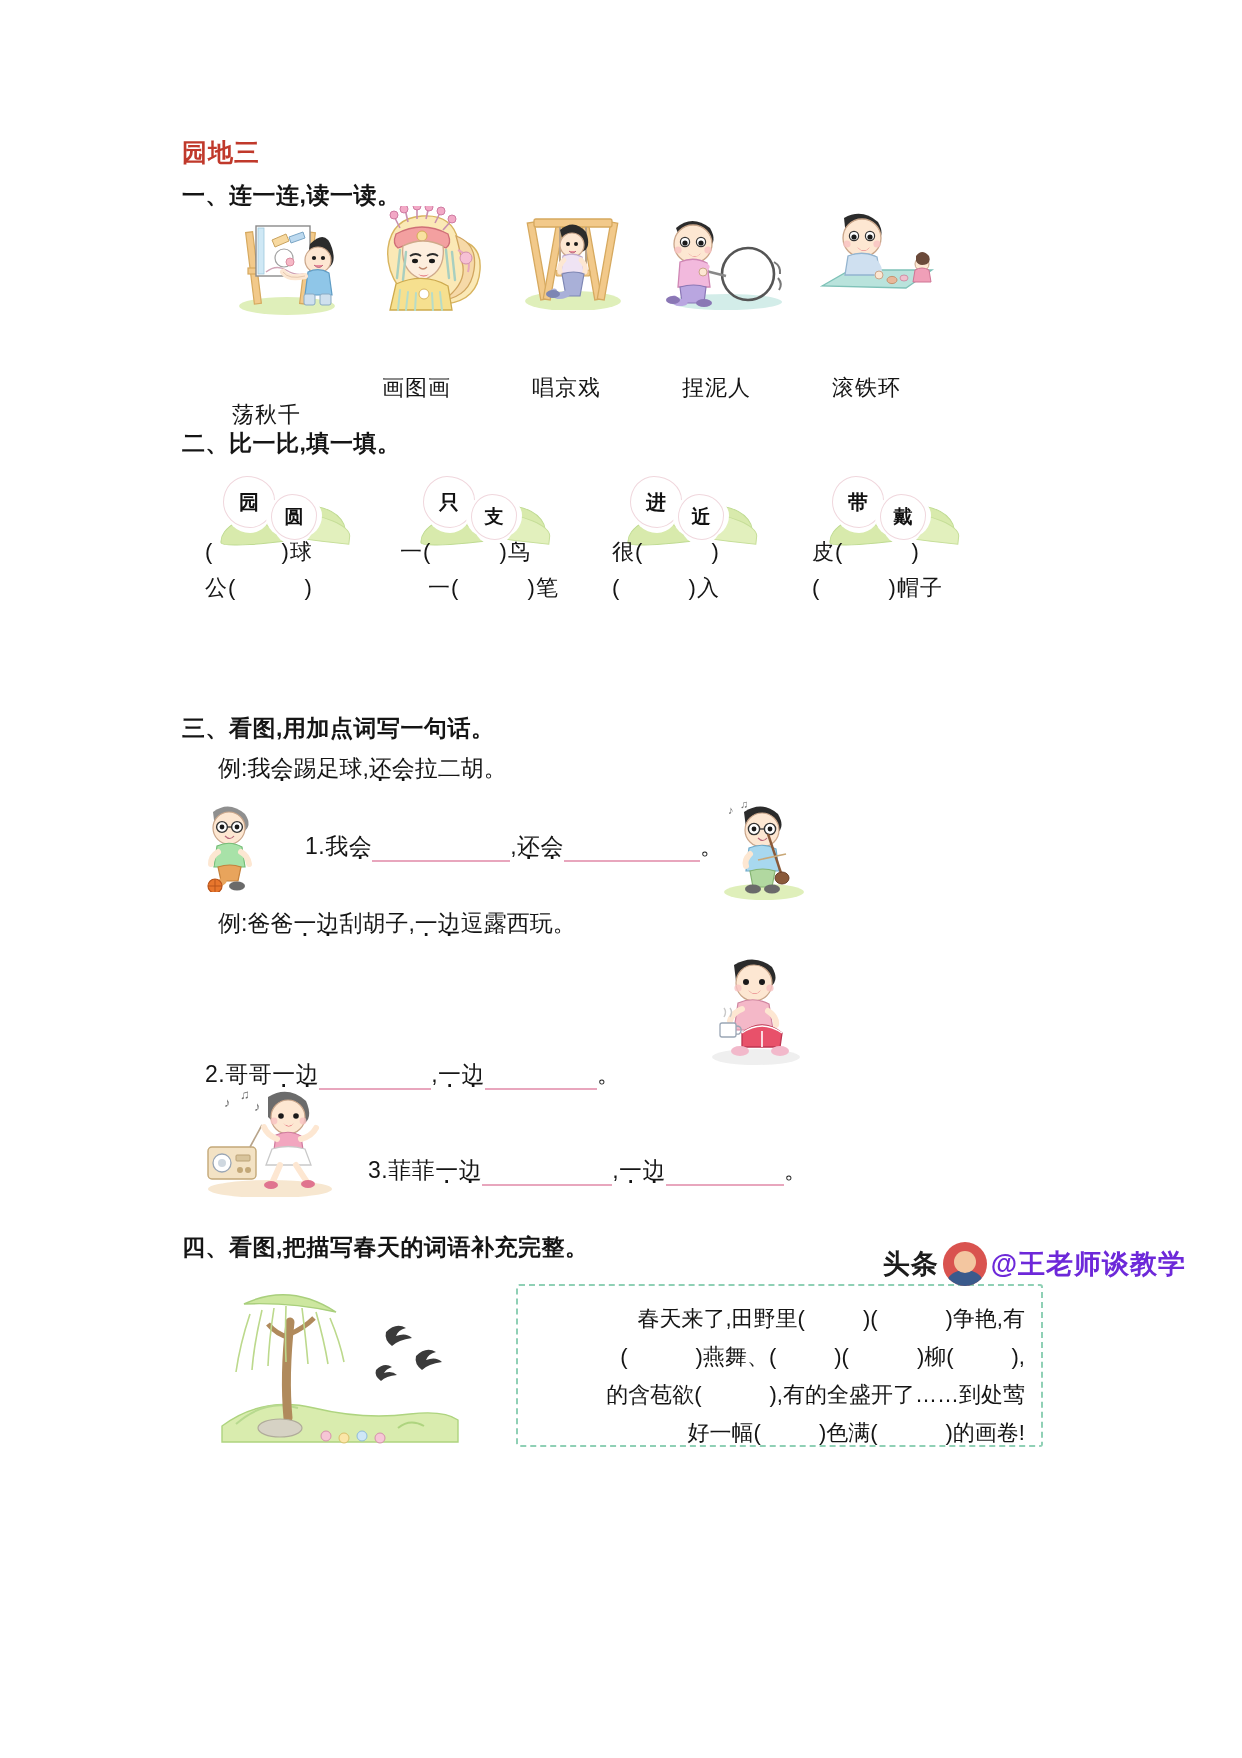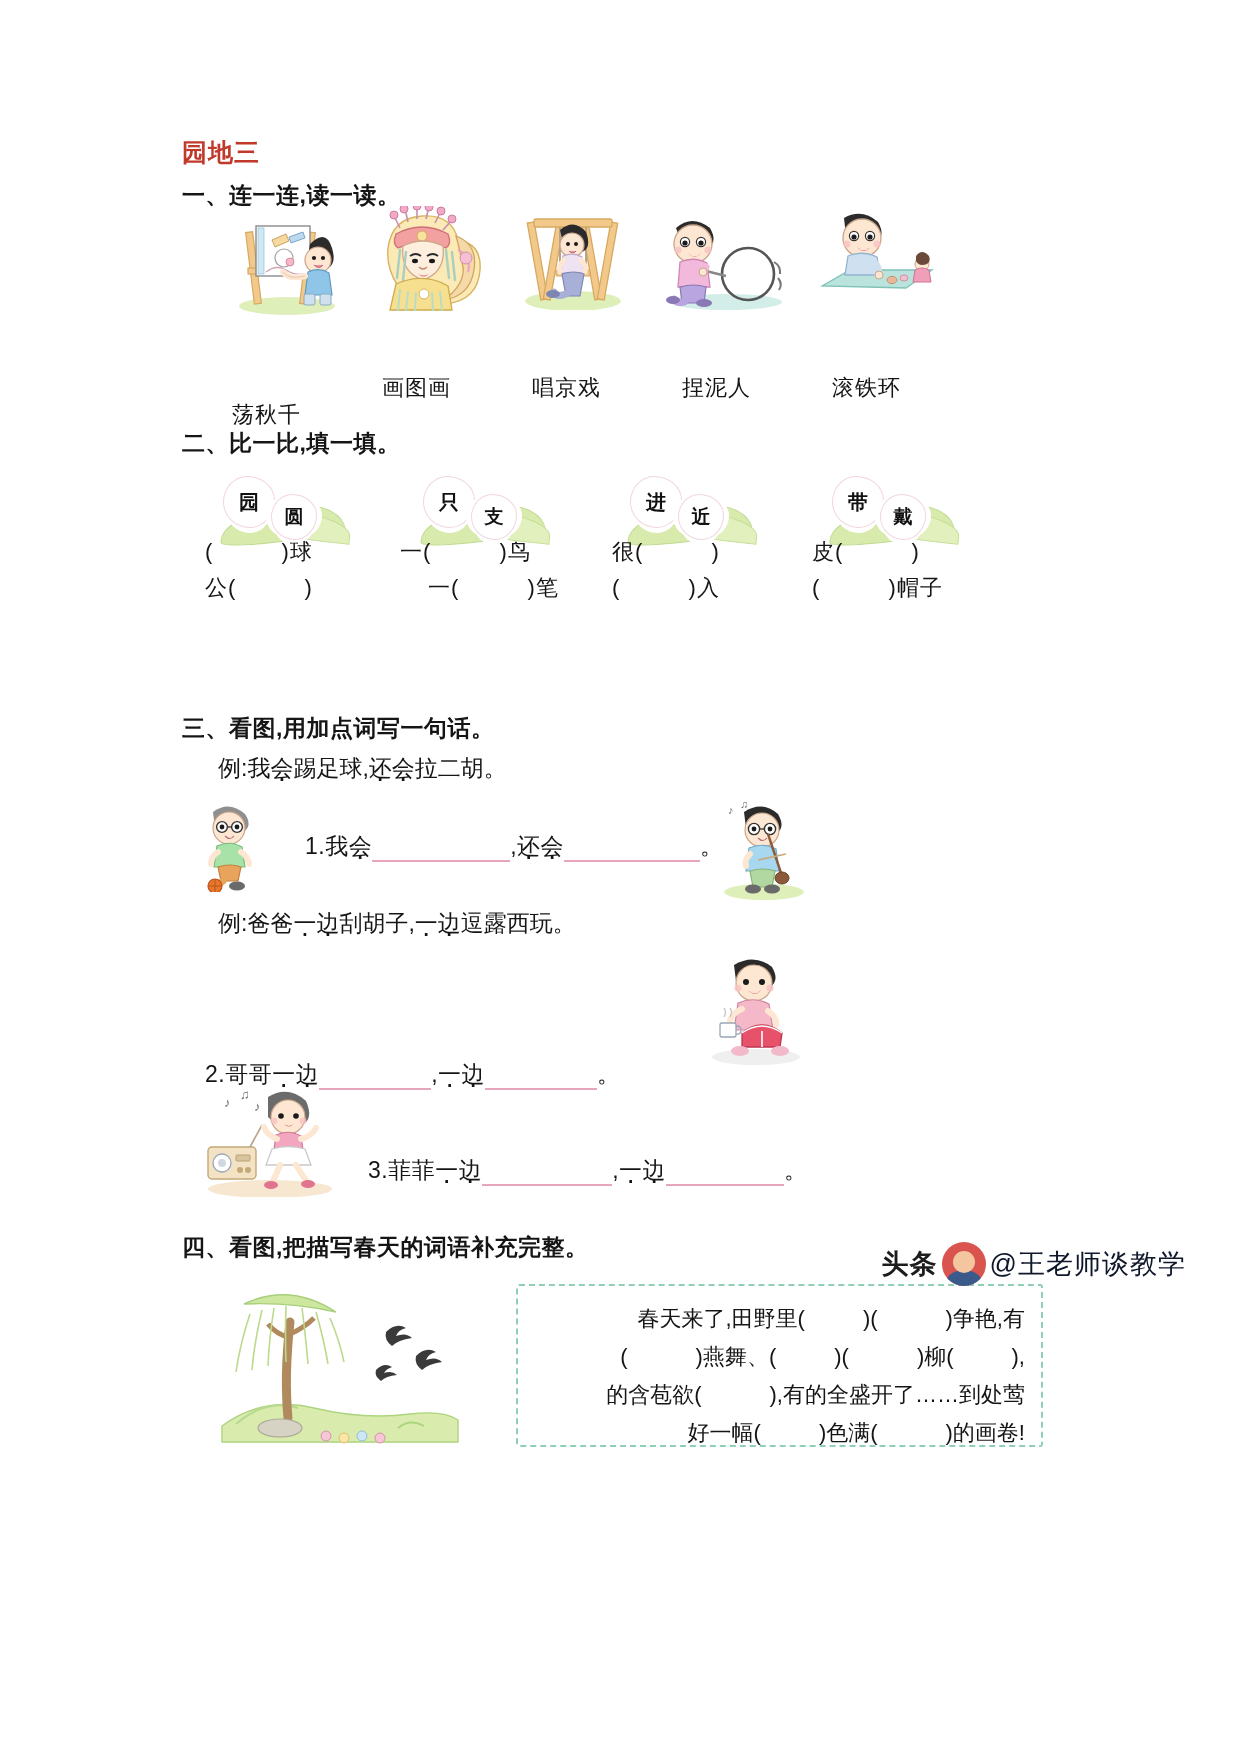--- a/index.html
+++ b/index.html
@@ -102,21 +102,21 @@
   }
   .spring-box .ln { white-space:nowrap;text-align:right; }
   .gap-sm { display:inline-block; width:58px; }
   .gap-md { display:inline-block; width:68px; }
 
   
   .watermark {
     position:absolute; right:56px; bottom:52px;
     display:flex; align-items:center; gap:4px;
   }
-  .wm-text { font-size:27px; font-weight:400; color:#0f172a; letter-spacing:1px; }
+  .wm-text { font-size:27px; font-weight:700; color:#6d28d9; letter-spacing:1px; }
   .wm-head { font-size:27px; font-weight:700; color:#1c1c1c; letter-spacing:1px;}
   .wm-avatar {
     width:44px; height:44px; border-radius:50%;
     background:#d9534f; position:relative; overflow:hidden;
   }
   .wm-avatar::after{
     content:""; position:absolute; left:11px; top:9px;
     width:22px; height:22px; border-radius:50%; background:#f3c6a0;
   }
   .wm-avatar::before{

